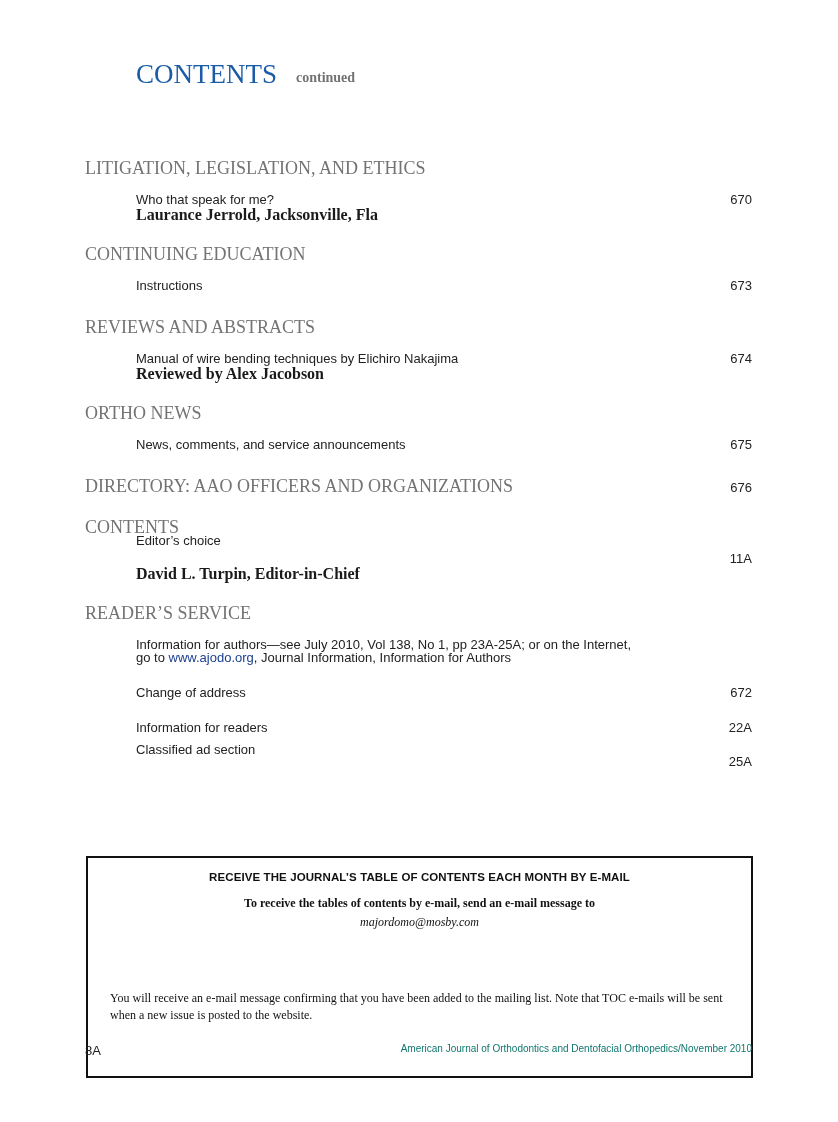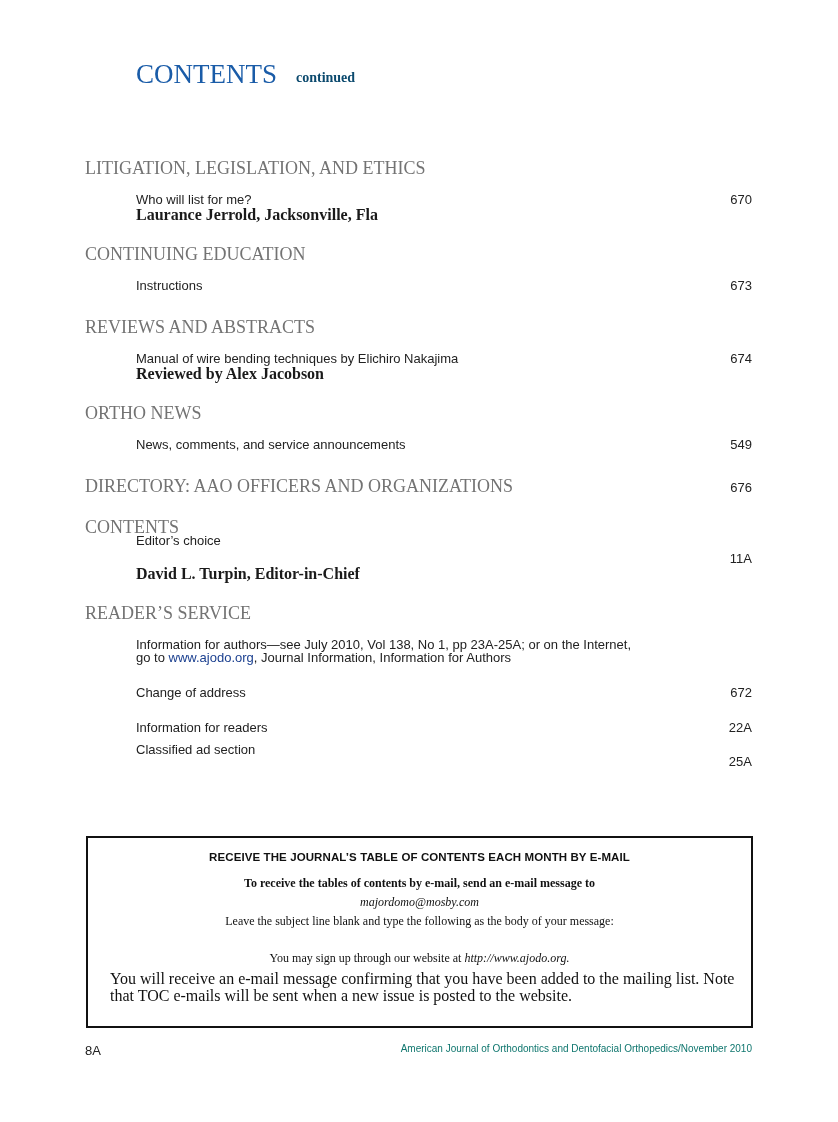--- a/index.html
+++ b/index.html
@@ -24,21 +24,21 @@
       line-height: 32px;
       white-space: nowrap;
     }
     .page-subtitle {
       position: absolute;
       left: 296px;
       top: 70px;
       font-family: "Liberation Serif", "DejaVu Serif", serif;
       font-size: 14px;
       font-weight: bold;
-      color: #0c4a6e;
+      color: #737373;
       line-height: 16px;
     }
     .section-heading {
       position: absolute;
       left: 85px;
       font-family: "Liberation Serif", "DejaVu Serif", serif;
       font-size: 18px;
       line-height: 22px;
       color: #737373;
       white-space: nowrap;
@@ -71,23 +71,23 @@
       color: #222;
       text-align: right;
     }
     .link {
       color: #1a3f8f;
       text-decoration: none;
     }
     .email-box {
       position: absolute;
       left: 86px;
-      top: 836px;
+      top: 856px;
       width: 667px;
-      height: 192px;
+      height: 222px;
       border: 2px solid #111;
       box-sizing: border-box;
     }
     .box-heading {
       position: absolute;
       left: 0;
       right: 0;
       top: 13px;
       text-align: center;
       font-family: "Liberation Sans", "DejaVu Sans", sans-serif;
@@ -107,21 +107,21 @@
       line-height: 15px;
     }
     .box-line.bold { font-weight: bold; }
     .box-line.italic { font-style: italic; }
     .box-para {
       position: absolute;
       left: 22px;
       right: 14px;
       top: 132px;
       font-family: "Liberation Serif", "DejaVu Serif", serif;
-      font-size: 16px;
+      font-size: 12px;
       line-height: 17px;
       color: #111;
     }
     .footer-page {
       position: absolute;
       left: 85px;
       top: 1043px;
       font-family: "Liberation Sans", "DejaVu Sans", sans-serif;
       font-size: 13px;
       color: #222;
@@ -136,36 +136,36 @@
       white-space: nowrap;
     }
   </style>
 </head>
 <body>
 
 <div class="page-title">CONTENTS</div>
 <div class="page-subtitle">continued</div>
 
 <div class="section-heading" style="top:157px;">LITIGATION, LEGISLATION, AND ETHICS</div>
-<div class="entry-title" style="top:192px;">Who will list for me?</div>
+<div class="entry-title" style="top:192px;">Who that speak for me?</div>
 <div class="entry-author" style="top:208px;">Laurance Jerrold, Jacksonville, Fla</div>
 <div class="page-num" style="top:192px;margin-left:30px;">670</div>
 
 <div class="section-heading" style="top:243px;">CONTINUING EDUCATION</div>
 <div class="entry-title" style="top:278px;">Instructions</div>
 <div class="page-num" style="top:278px;">673</div>
 
 <div class="section-heading" style="top:316px;">REVIEWS AND ABSTRACTS</div>
 <div class="entry-title" style="top:351px;">Manual of wire bending techniques by Elichiro Nakajima</div>
 <div class="entry-author" style="top:367px;">Reviewed by Alex Jacobson</div>
 <div class="page-num" style="top:351px;">674</div>
 
 <div class="section-heading" style="top:402px;">ORTHO NEWS</div>
 <div class="entry-title" style="top:437px;">News, comments, and service announcements</div>
-<div class="page-num" style="top:437px;">549</div>
+<div class="page-num" style="top:437px;">675</div>
 
 <div class="section-heading" style="top:475px;">DIRECTORY: AAO OFFICERS AND ORGANIZATIONS</div>
 <div class="page-num" style="top:480px;">676</div>
 
 <div class="section-heading" style="top:516px;">CONTENTS</div>
 <div class="entry-title" style="top:533px;">Editor’s choice</div>
 <div class="entry-author" style="top:567px;">David L. Turpin, Editor-in-Chief</div>
 <div class="page-num" style="top:551px;">11A</div>
 
 <div class="section-heading" style="top:602px;">READER’S SERVICE</div>
@@ -180,21 +180,17 @@
 <div class="entry-title" style="top:720px;">Information for readers</div>
 <div class="page-num" style="top:720px;">22A</div>
 
 <div class="entry-title" style="top:742px;">Classified ad section</div>
 <div class="page-num" style="top:754px;">25A</div>
 
 <div class="email-box">
   <div class="box-heading">RECEIVE THE JOURNAL’S TABLE OF CONTENTS EACH MONTH BY E-MAIL</div>
   <div class="box-line italic" style="top:57px;">majordomo@mosby.com</div>
   <div class="box-line bold" style="top:38px;">To receive the tables of contents by e-mail, send an e-mail message to</div>
-  <div class="box-line" style="top:76px;">Leave the subject line blank and type the following as the body of your message:</div>
-  <div class="box-line" style="top:113px;">
-    <span>You may sign up through our website at </span><i>http://www.ajodo.org.</i>
-  </div>
   <div class="box-para">You will receive an e-mail message confirming that you have been added to the mailing list. Note that TOC e-mails will be sent when a new issue is posted to the website.</div>
 </div>
 
 <div class="footer-page">8A</div>
 <div class="footer-journal">American Journal of Orthodontics and Dentofacial Orthopedics/November 2010</div>
 
 </body></html>

